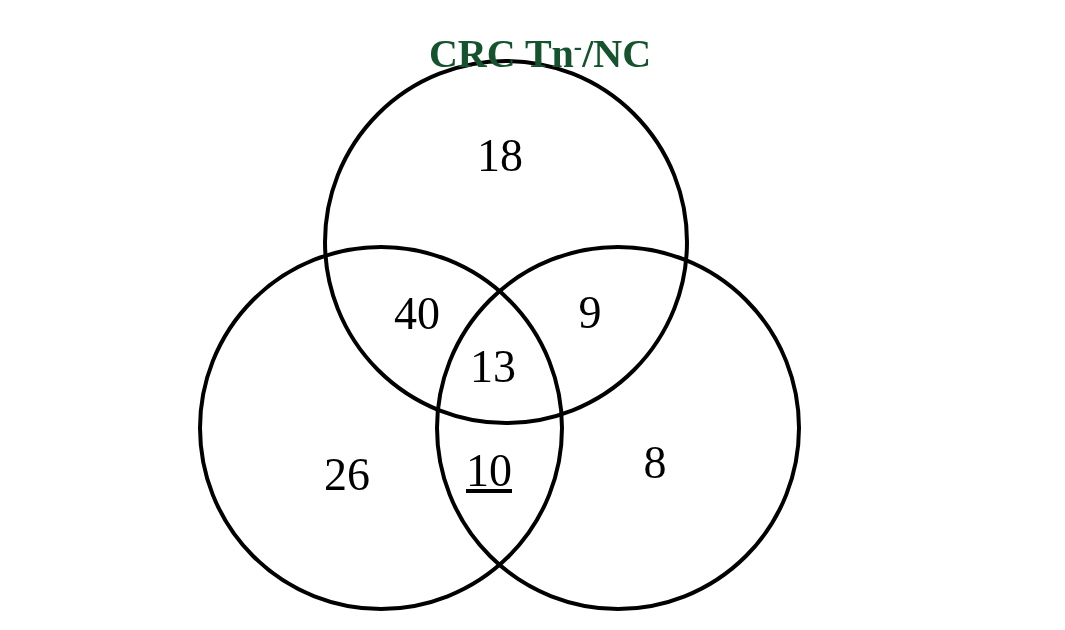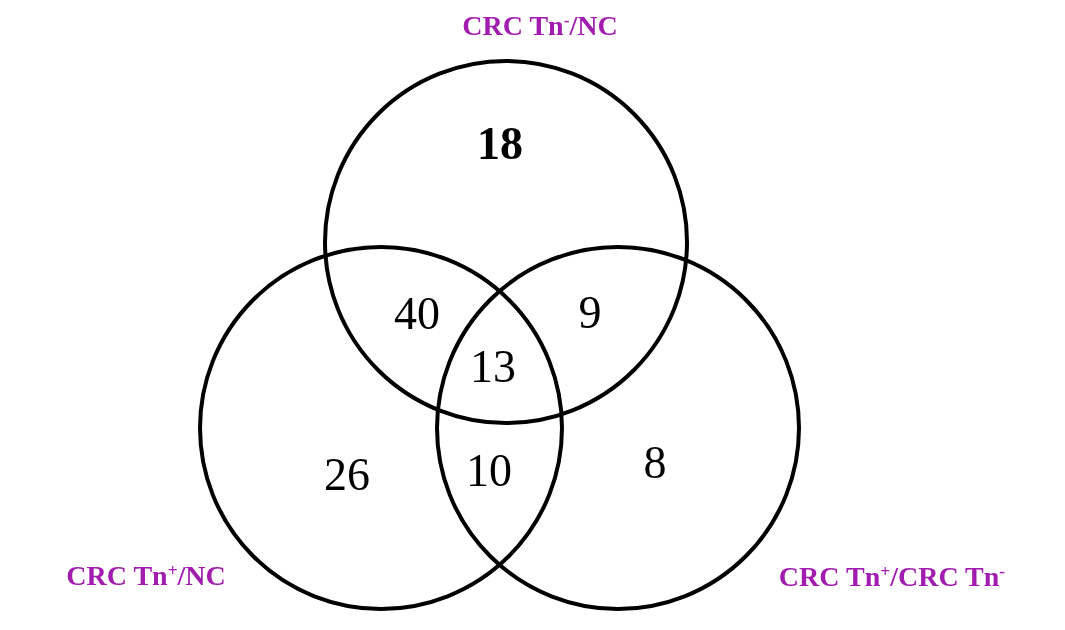--- a/index.html
+++ b/index.html
@@ -30,64 +30,59 @@
     position: absolute;
     transform: translate(-50%, -50%);
     font-size: 46px;
     line-height: 1;
     color: #000000;
     white-space: nowrap;
   }
   .set-label {
     position: absolute;
     transform: translate(-50%, -50%);
-    font-size: 28px;
+    font-size: 40px;
     font-weight: bold;
     line-height: 1;
-    color: #a21caf;
+    color: #14532d;
     white-space: nowrap;
+    margin-top: 28px;
   }
   .set-label sup {
     font-size: 0.62em;
     vertical-align: baseline;
     position: relative;
     top: -0.5em;
     font-weight: bold;
   }
 </style>
 </head>
 <body>
 
 <div class="stage">
 
   <svg class="venn-svg" width="1065" height="630" viewBox="0 0 1065 630">
     <circle class="venn-circle" cx="506" cy="242" r="181"></circle>
     <circle class="venn-circle" cx="381" cy="428" r="181"></circle>
     <circle class="venn-circle" cx="618" cy="428" r="181"></circle>
   </svg>
 
-  <div class="region-count" style="left:500px; top:144px;font-weight:bold;">18</div>
+  <div class="region-count" style="left:500px; top:156px;">18</div>
 
   <div class="region-count" style="left:417px; top:314px;">40</div>
 
   <div class="region-count" style="left:590px; top:313px;">9</div>
 
   <div class="region-count" style="left:493px; top:367px;text-align:right;">13</div>
 
   <div class="region-count" style="left:347px; top:475px;">26</div>
 
-  <div class="region-count" style="left:489px; top:471px;">10</div>
+  <div class="region-count" style="left:489px; top:471px;text-decoration:underline;">10</div>
 
   <div class="region-count" style="left:655px; top:463px;">8</div>
 
   <div class="set-label" style="left:540px; top:26px;">
     <span>CRC Tn</span><sup>-</sup><span>/NC</span><sup></sup>
   </div>
 
-  <div class="set-label" style="left:146px; top:576px;">
-    <span>CRC Tn</span><sup>+</sup><span>/NC</span><sup></sup>
-  </div>
 
-  <div class="set-label" style="left:892px; top:577px;">
-    <span>CRC Tn</span><sup>+</sup><span>/CRC Tn</span><sup>-</sup>
-  </div>
 
 </div>
 
 </body></html>

